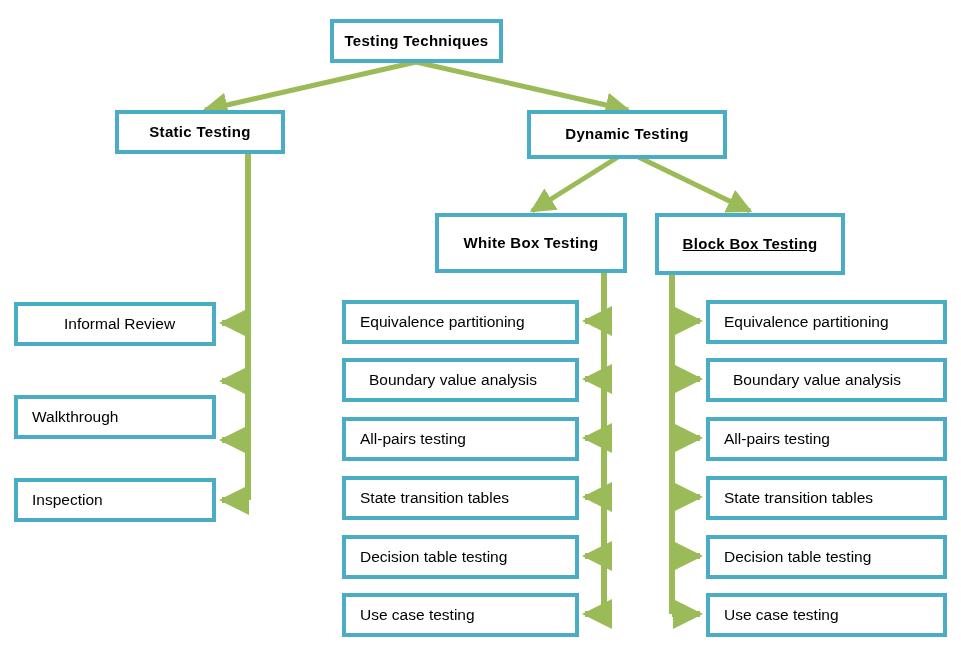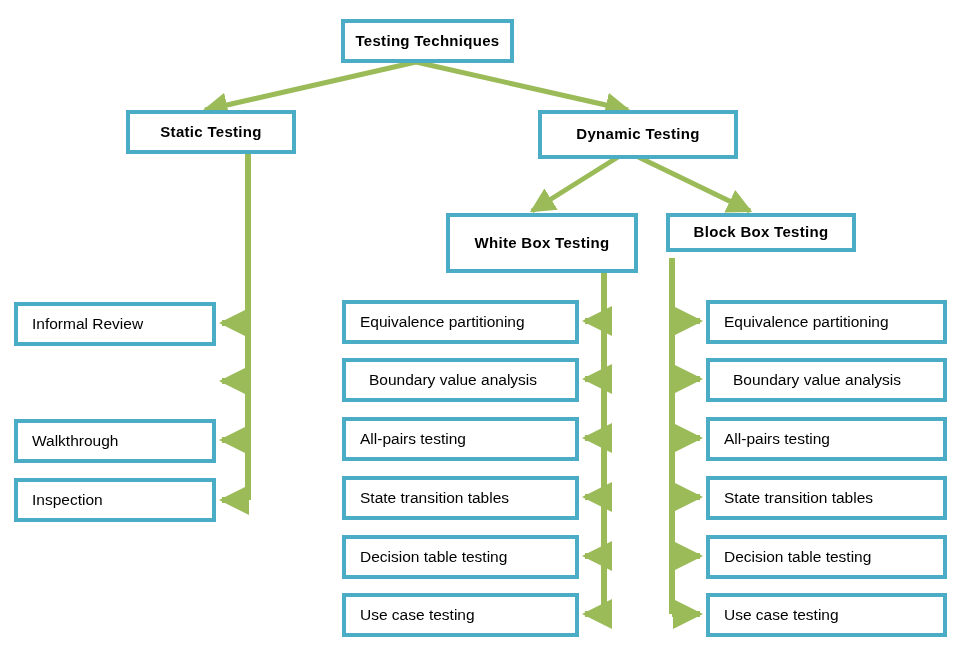--- a/index.html
+++ b/index.html
@@ -38,21 +38,20 @@
   .node .label {
     display: block;
     width: 100%;
     color: #000000;
     line-height: 1.1;
   }
   .node.level-root,
   .node.level-2,
   .node.level-3 {
     justify-content: flex-end;
-    margin-left: 11px;
   }
   .node.level-root .label,
   .node.level-2 .label,
   .node.level-3 .label {
     text-align: center;
     font-weight: bold;
     font-size: 15px;
     letter-spacing: 0.3px;
   }
   .node.leaf {
@@ -135,28 +134,28 @@
   <div class="node level-2" style="left:115px; top:110px; width:170px; height:44px;">
     <span class="label">Static Testing</span>
   </div>
   <div class="node level-2" style="left:527px; top:110px; width:200px; height:49px;">
     <span class="label">Dynamic Testing</span>
   </div>
 
   <div class="node level-3" style="left:435px; top:213px; width:192px; height:60px;">
     <span class="label">White Box Testing</span>
   </div>
-  <div class="node level-3" style="left:655px; top:213px; width:190px; height:39px;">
+  <div class="node level-3" style="left:655px; top:213px; width:190px; height:62px;text-decoration:underline;">
     <span class="label">Block Box Testing</span>
   </div>
 
-  <div class="node leaf" style="left:14px; top:302px; width:202px; height:44px;">
+  <div class="node leaf" style="left:14px; top:302px; width:202px; height:44px;padding-left:32px;">
     <span class="label">Informal Review</span>
   </div>
-  <div class="node leaf" style="left:14px; top:419px; width:202px; height:44px;">
+  <div class="node leaf" style="left:14px; top:395px; width:202px; height:44px;">
     <span class="label">Walkthrough</span>
   </div>
   <div class="node leaf" style="left:14px; top:478px; width:202px; height:44px;">
     <span class="label">Inspection</span>
   </div>
 
   <div class="node leaf" style="left:342px; top:300px; width:237px; height:44px;">
     <span class="label">Equivalence partitioning</span>
   </div>
   <div class="node leaf indent" style="left:342px; top:358px; width:237px; height:44px;">

